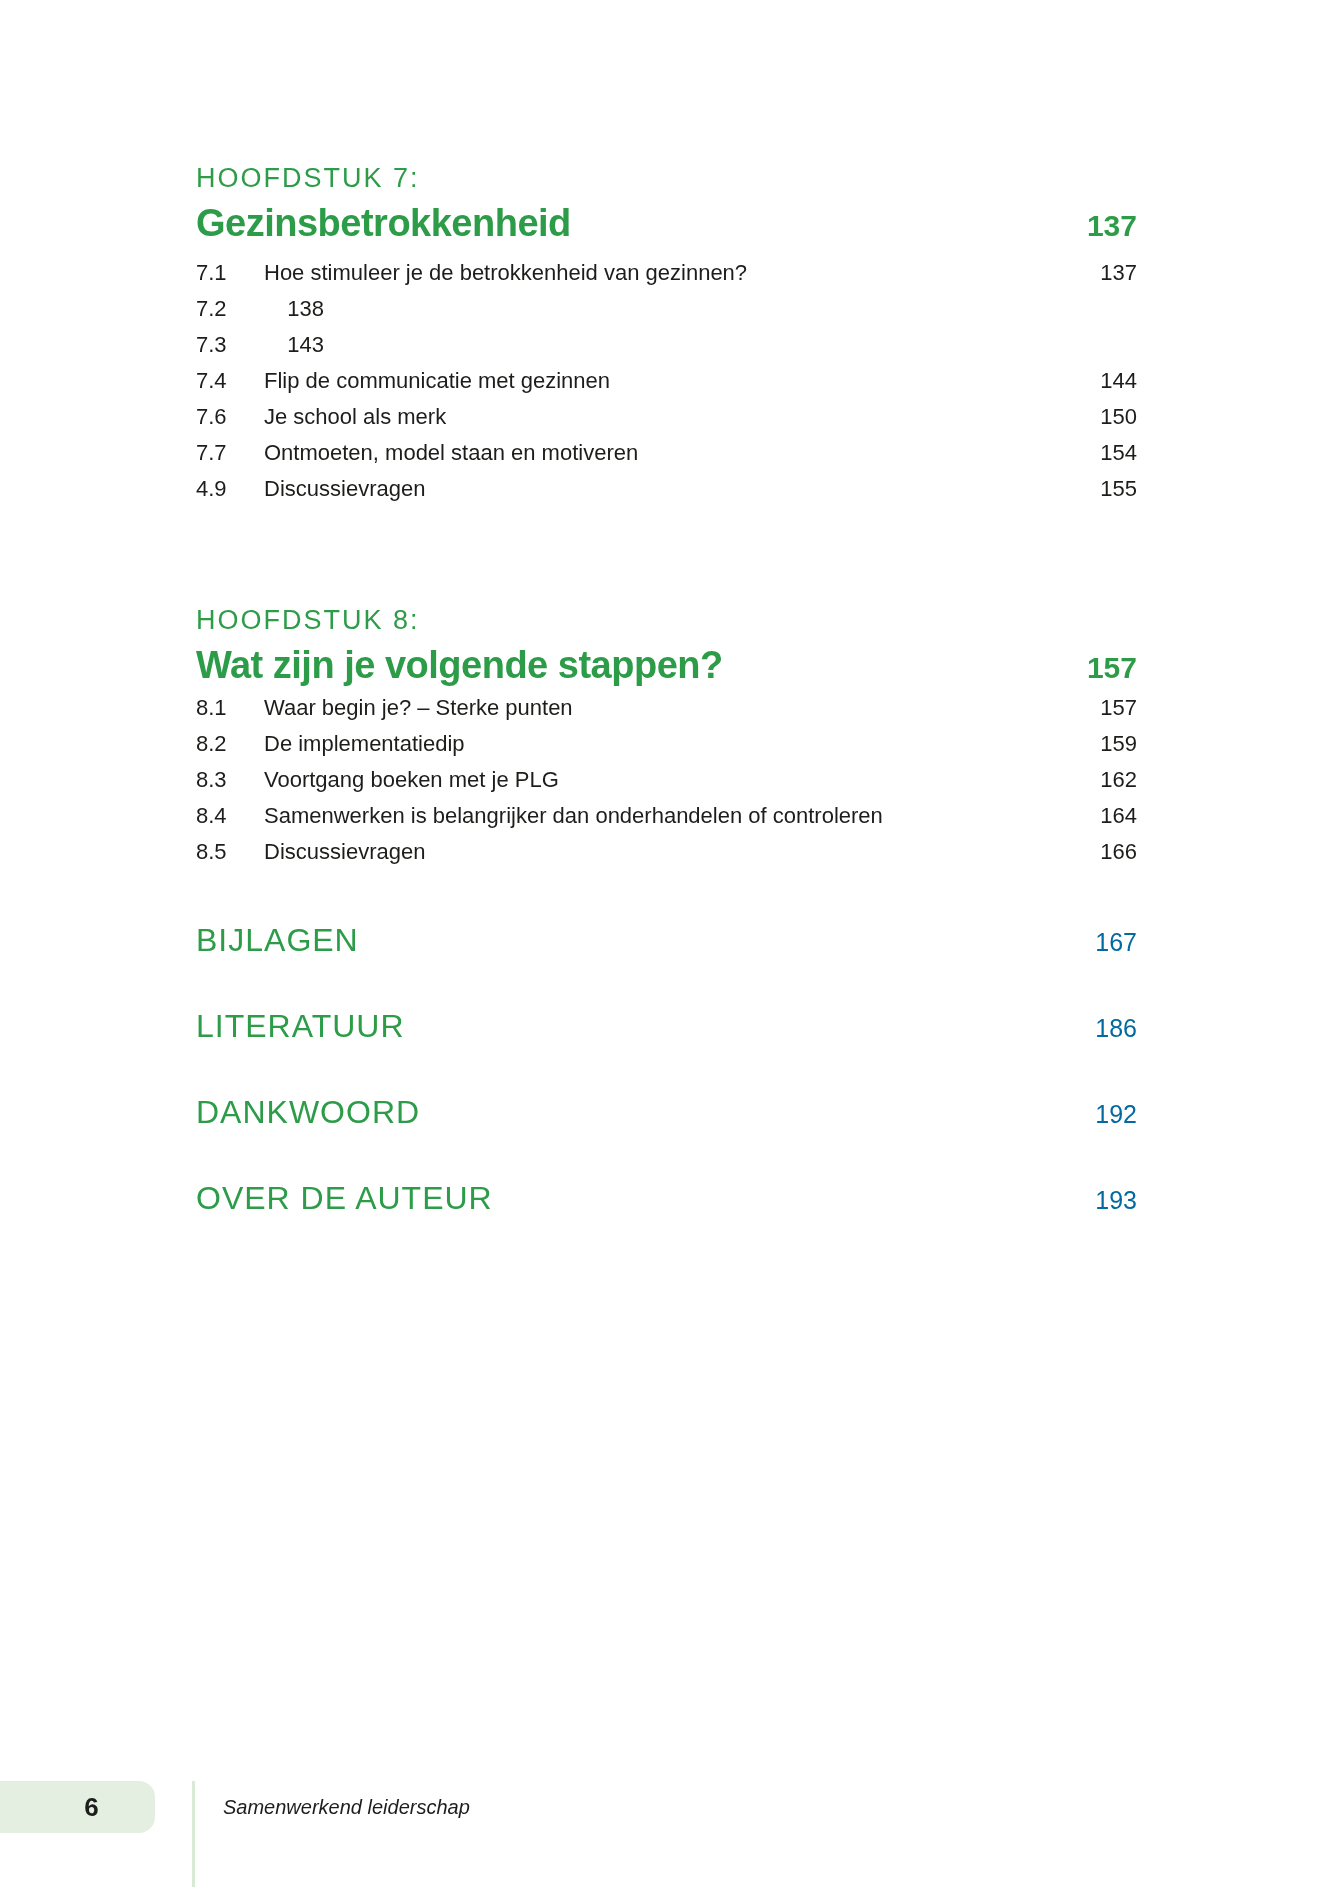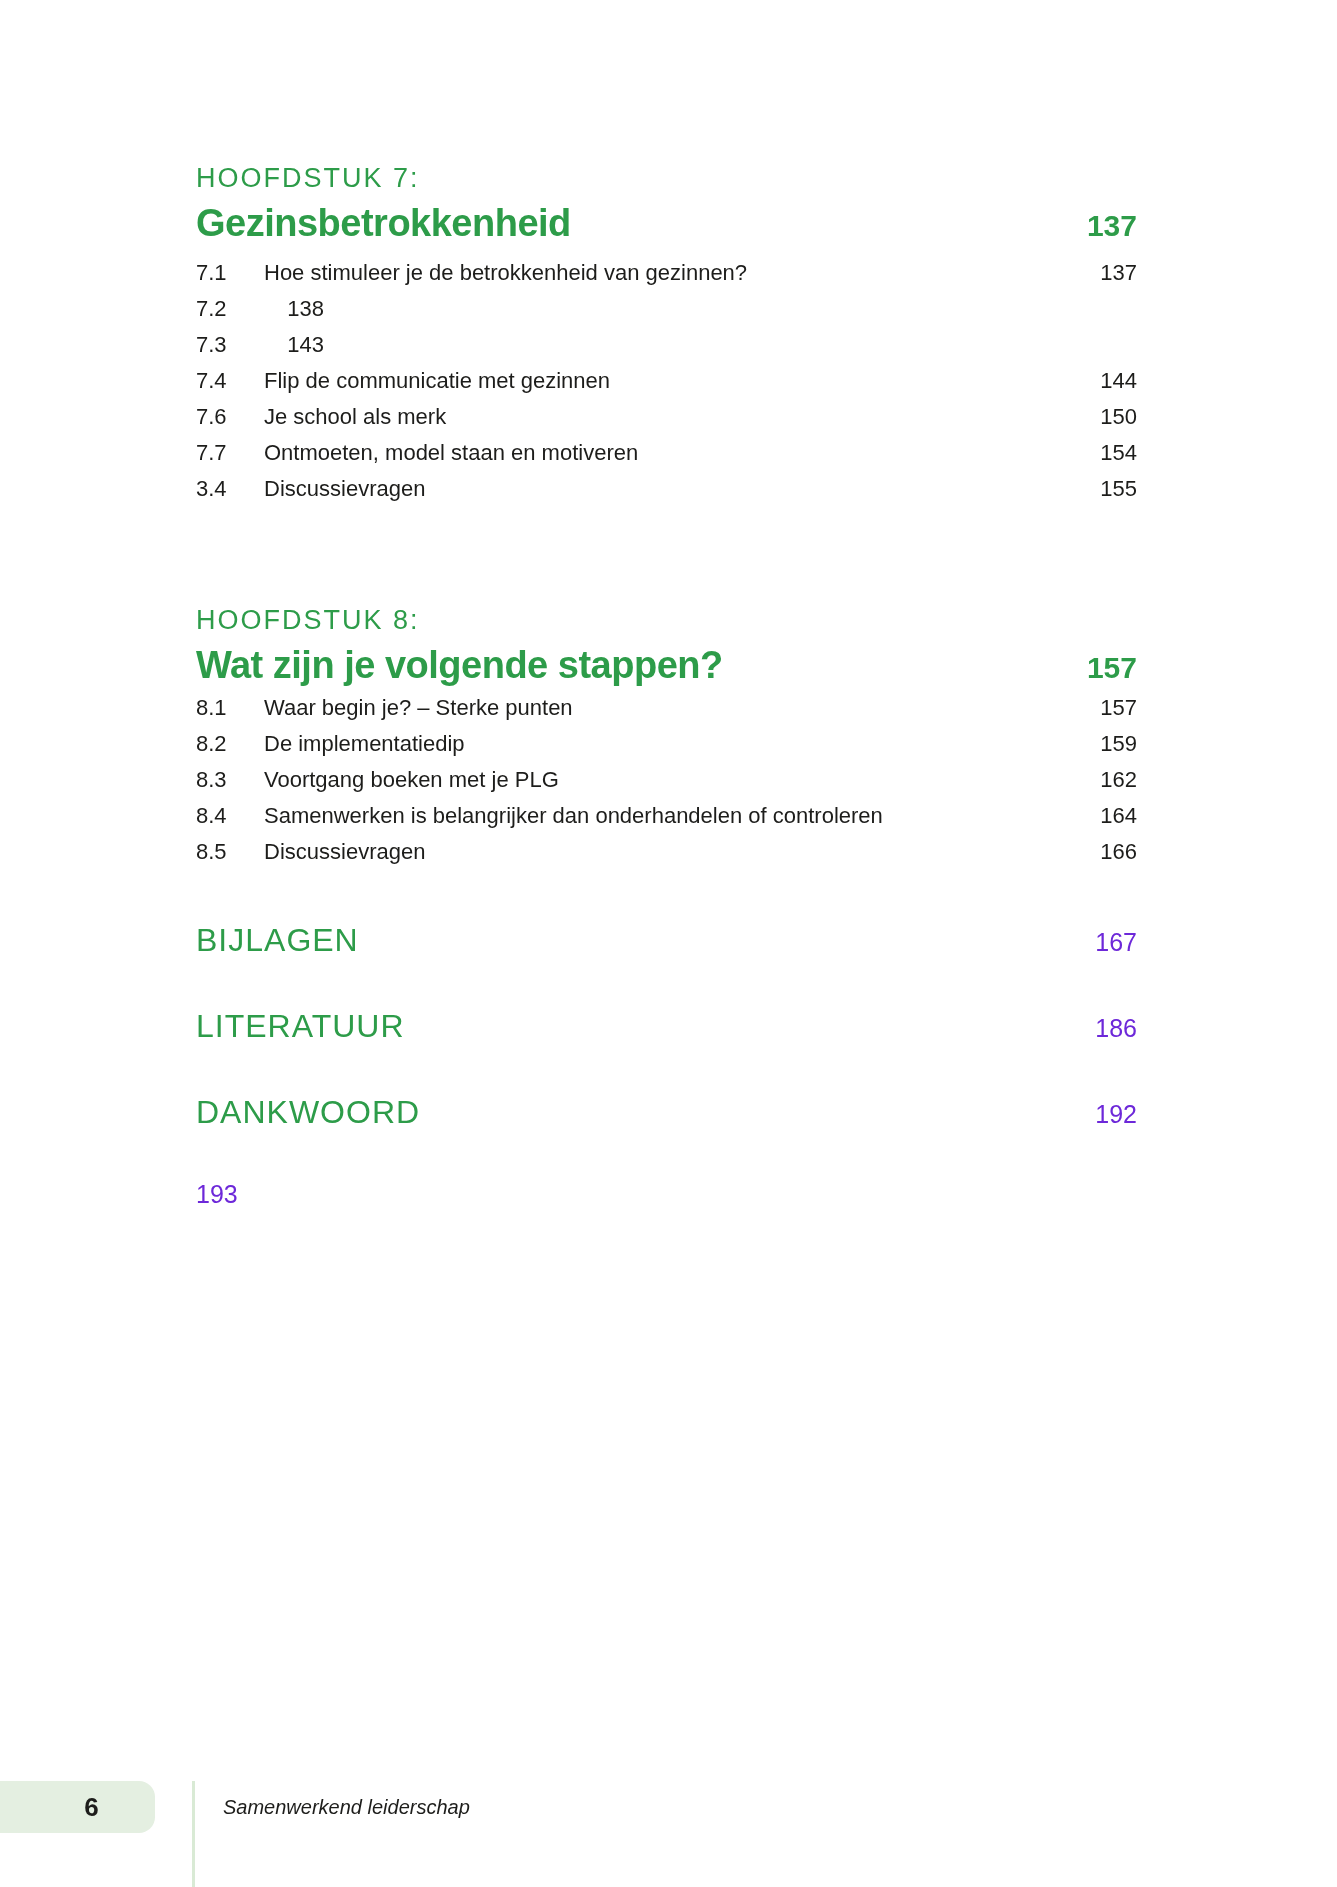--- a/index.html
+++ b/index.html
@@ -69,21 +69,21 @@
     align-items:baseline;
   }
   .bm-title{
     font-size:32px;
     letter-spacing:1px;
     color:#2d9c49;
     font-weight:400;
   }
   .bm-page{
     font-size:25px;
-    color:#6d28d9;
+    color:#0369a1;
     font-weight:400;
   }
 
   
   .page-num-box{
     left:0;
     top:1781px;
     width:155px;
     height:52px;
     background:#e4efe1;
@@ -150,21 +150,21 @@
       <span class="num">7.6</span>
       <span class="t">Je school als merk</span>
       <span class="p">150</span>
     </div>
     <div class="row">
       <span class="num">7.7</span>
       <span class="t">Ontmoeten, model staan en motiveren</span>
       <span class="p">154</span>
     </div>
     <div class="row">
-      <span class="num">3.4</span>
+      <span class="num">4.9</span>
       <span class="t">Discussievragen</span>
       <span class="p">155</span>
     </div>
   </div>
 
   <div class="abs kicker" style="top:605px">HOOFDSTUK 8:</div>
 
   <div class="abs title-row" style="top:645px">
     <span class="ch-title">Wat zijn je volgende stappen?</span>
     <span class="ch-page">157</span>
@@ -204,20 +204,21 @@
   </div>
   <div class="abs bm-row" style="top:1008px">
     <span class="bm-title">LITERATUUR</span>
     <span class="bm-page">186</span>
   </div>
   <div class="abs bm-row" style="top:1094px">
     <span class="bm-title">DANKWOORD</span>
     <span class="bm-page">192</span>
   </div>
   <div class="abs bm-row" style="top:1180px">
+    <span class="bm-title">OVER DE AUTEUR</span>
     <span class="bm-page">193</span>
   </div>
 
   <div class="abs page-num-box">
     <span class="page-num">6</span>
   </div>
   <div class="abs footer-rule"></div>
   <div class="abs footer-book-title">Samenwerkend leiderschap</div>
 
 </div>

